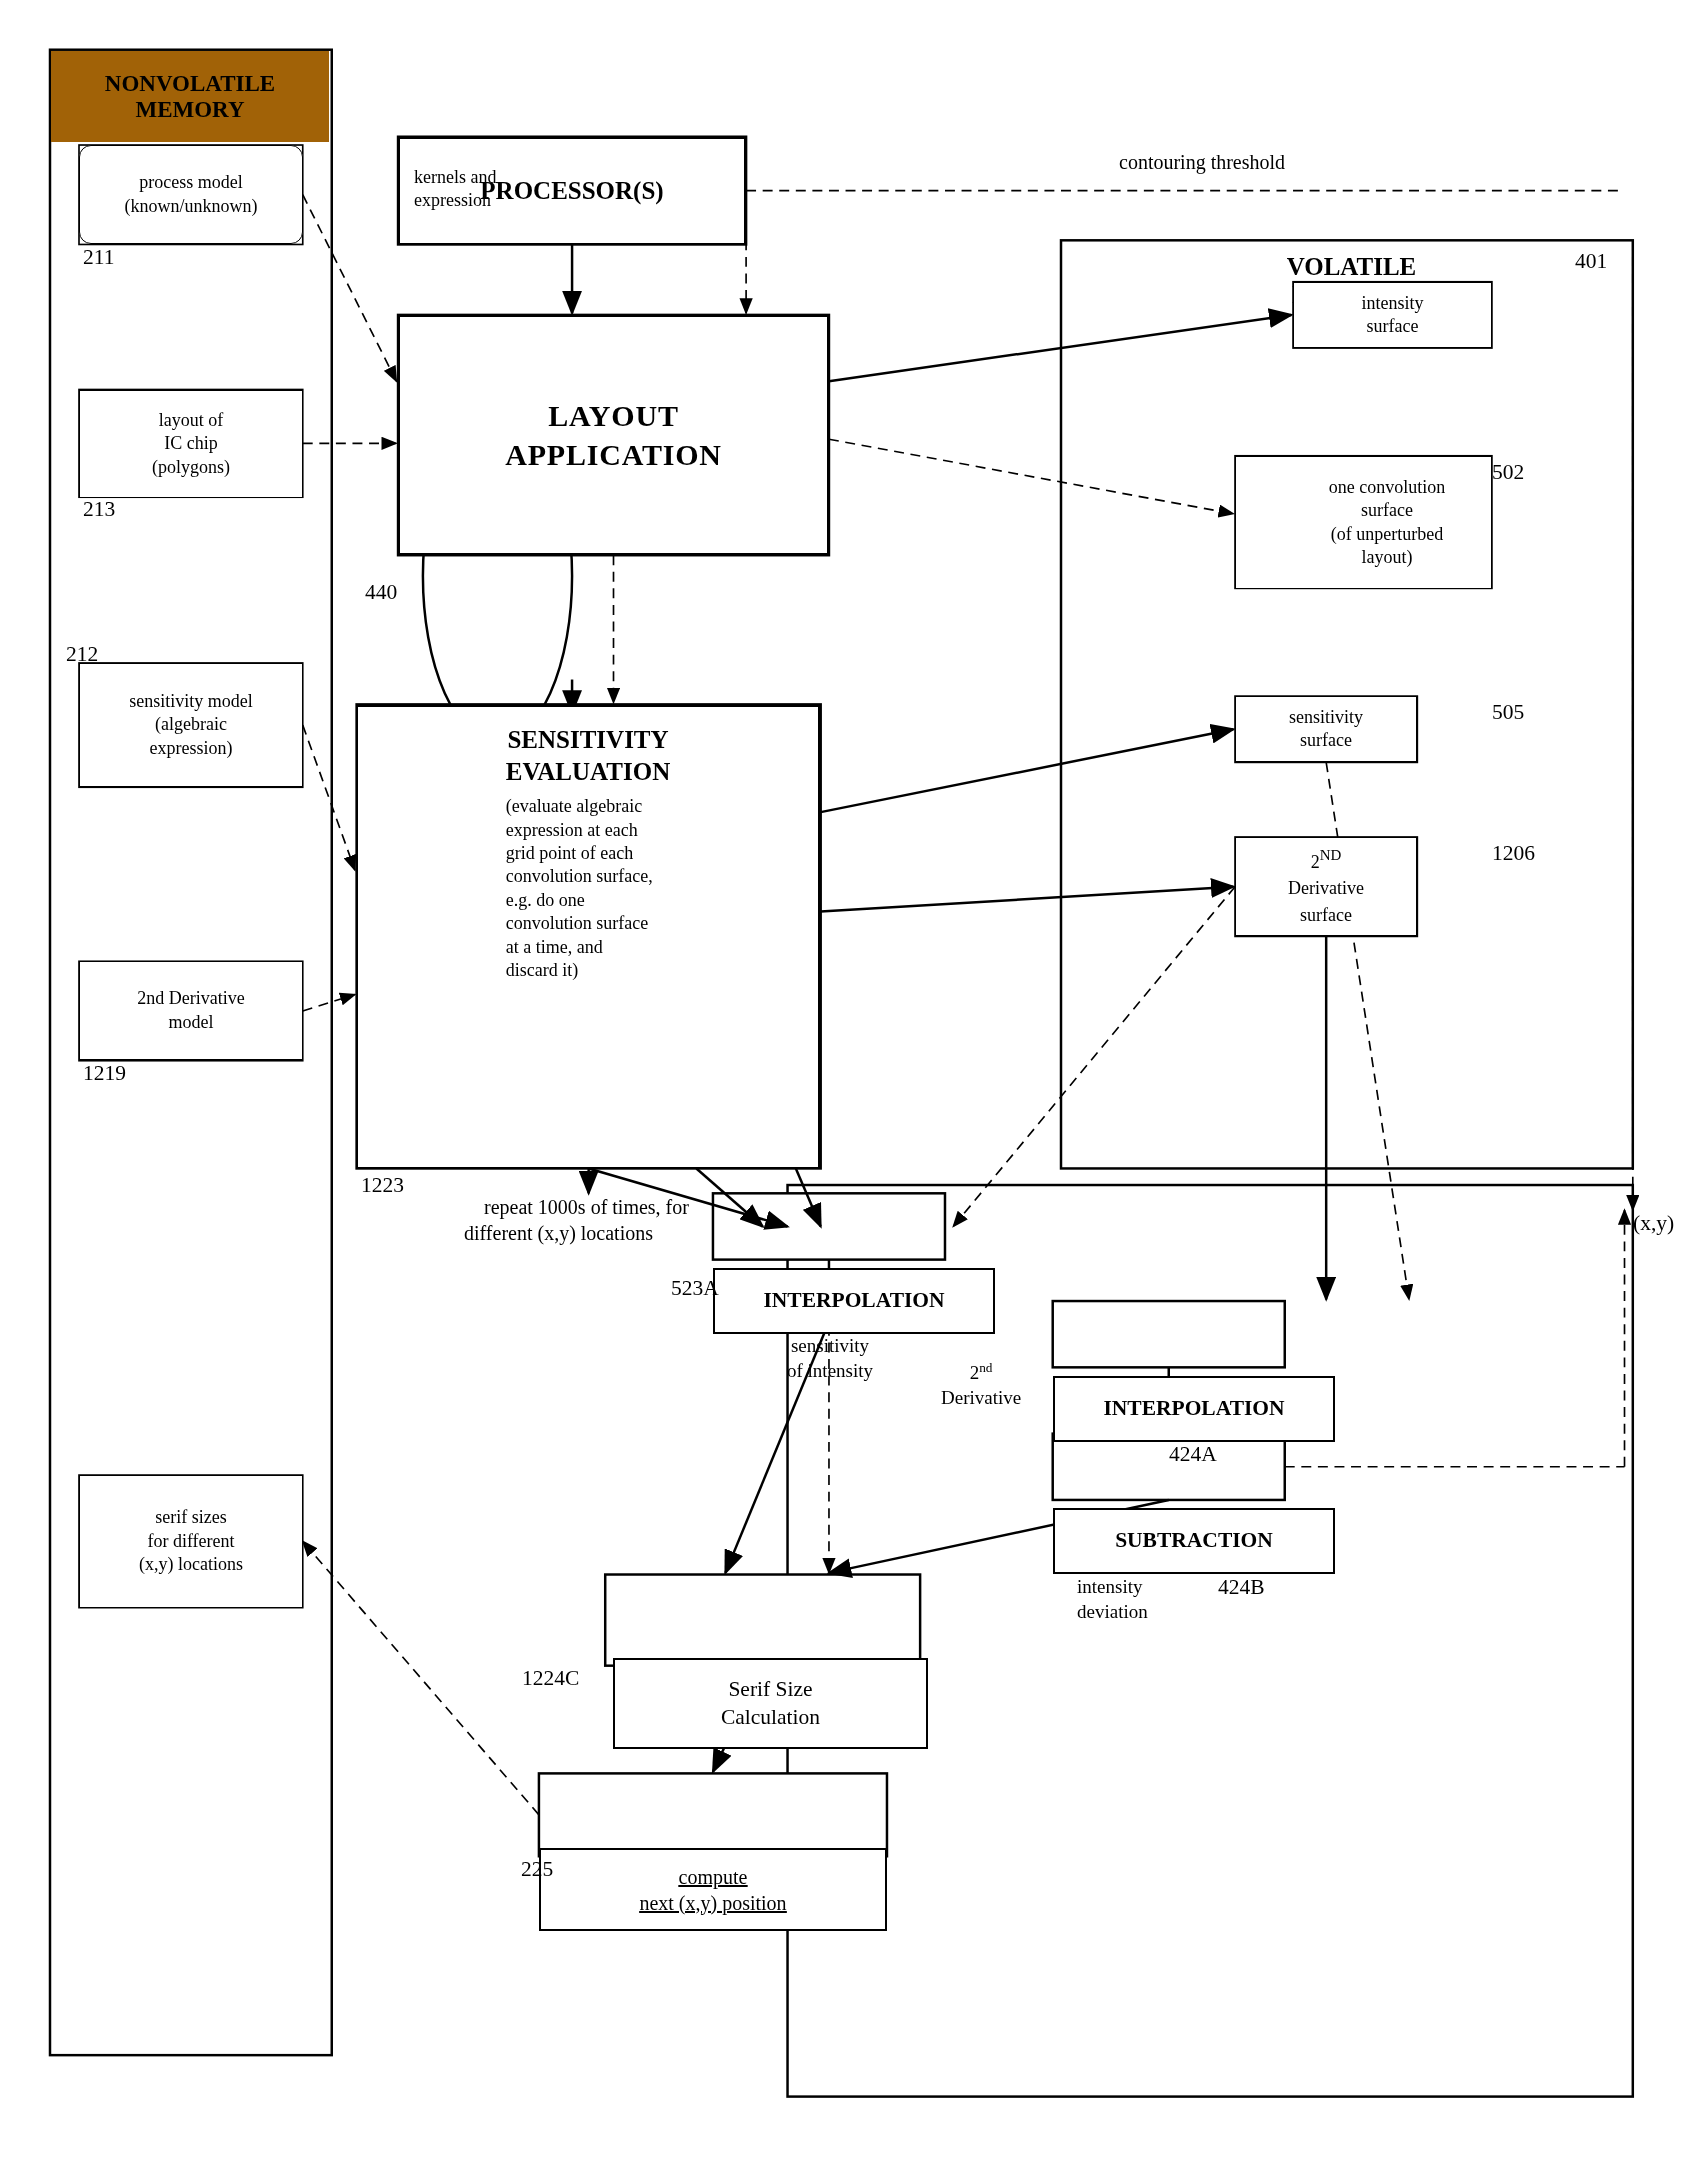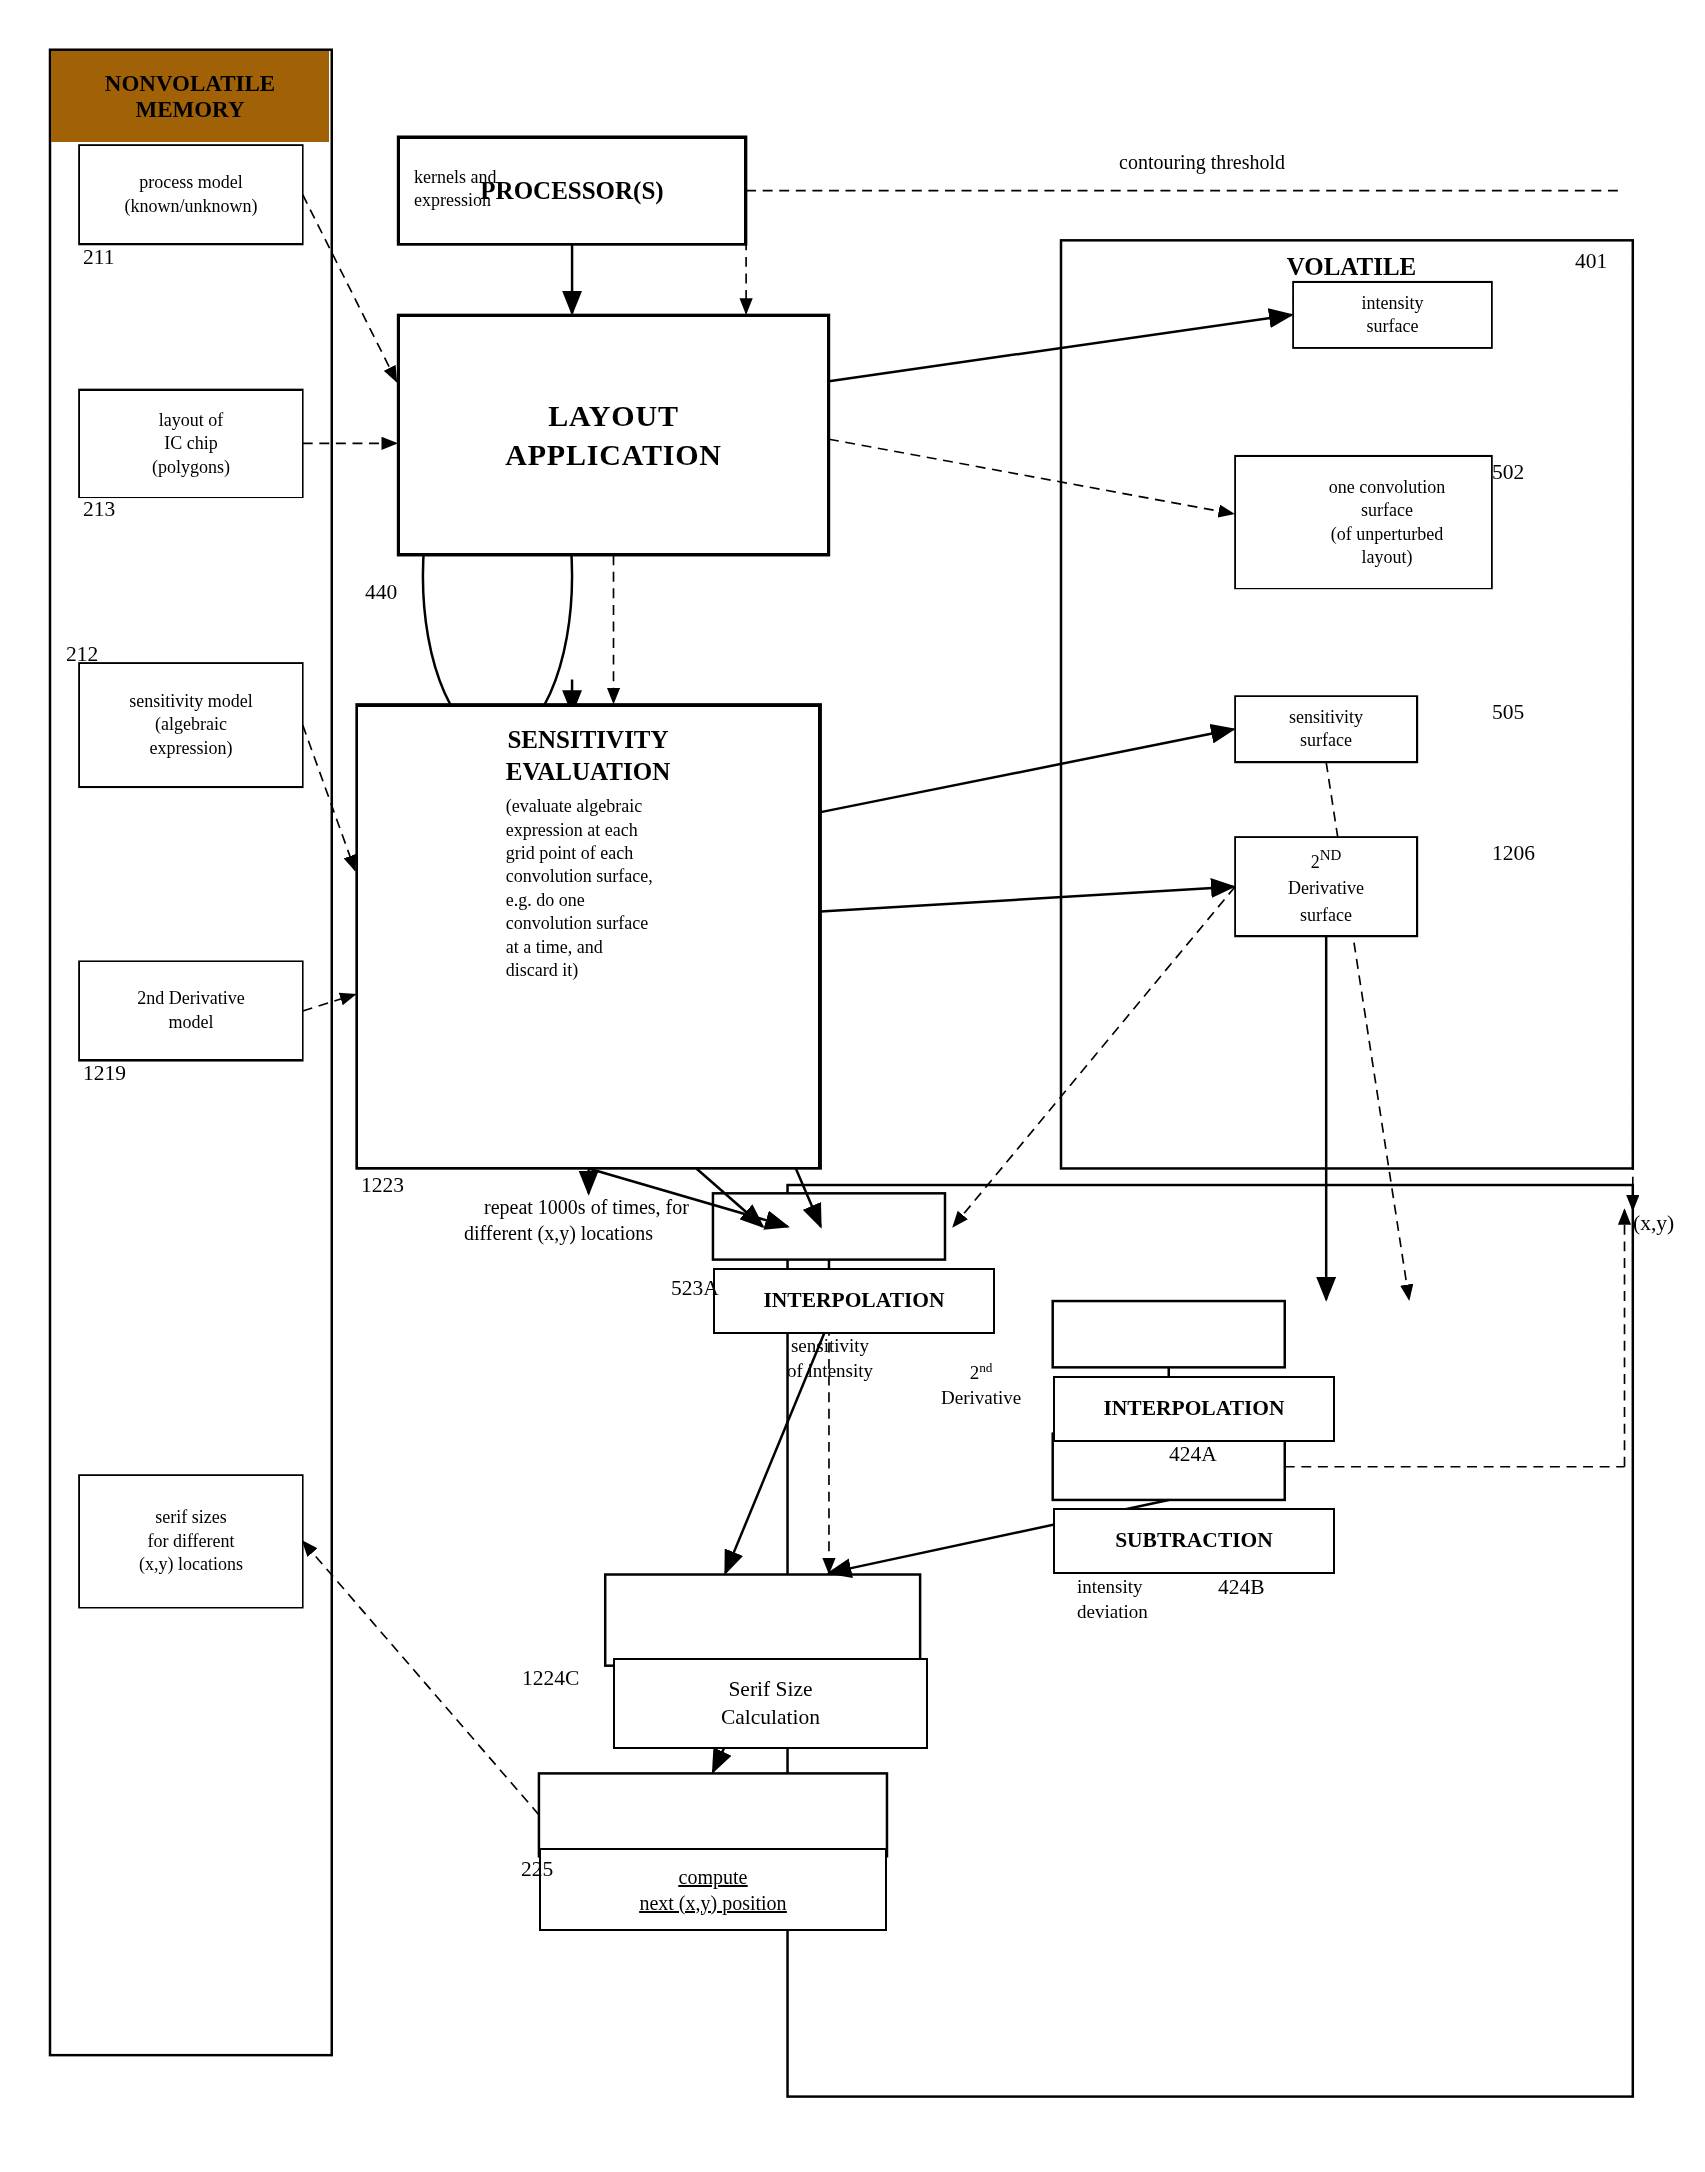--- a/index.html
+++ b/index.html
@@ -181,21 +181,21 @@
 
     <line x1="1490" y1="1070" x2="1150" y2="1480" stroke="#000" stroke-width="2" stroke-dasharray="12,8" marker-end="url(#arr)"></line>
 
   </svg>
 
   <div class="title-box" style="left:51px; top:51px; width:278px; height:91px; font-size:23px; border:none; display:flex; align-items:center; justify-content:center; text-align:center; font-weight:bold;">
     <span style="white-space:pre-line;">NONVOLATILE
 MEMORY</span>
   </div>
 
-  <div class="box box-thin" style="left:79px; top:145px; width:224px; height:99px; font-size:18px; font-weight:normal;">
+  <div class="box box-thin" style="left:79px; top:145px; width:224px; height:99px; font-size:18px; font-weight:normal;border-radius:12px;">
     <span style="white-space:pre-line;">process model
 (known/unknown)</span>
   </div>
   <div class="ref-num" style="left:83px; top:245px;">
     <span>211</span>
   </div>
 
   <div class="box box-thin" style="left:79px; top:390px; width:224px; height:108px; font-size:18px; font-weight:normal;">
     <span style="white-space:pre-line;">layout of
 IC chip

